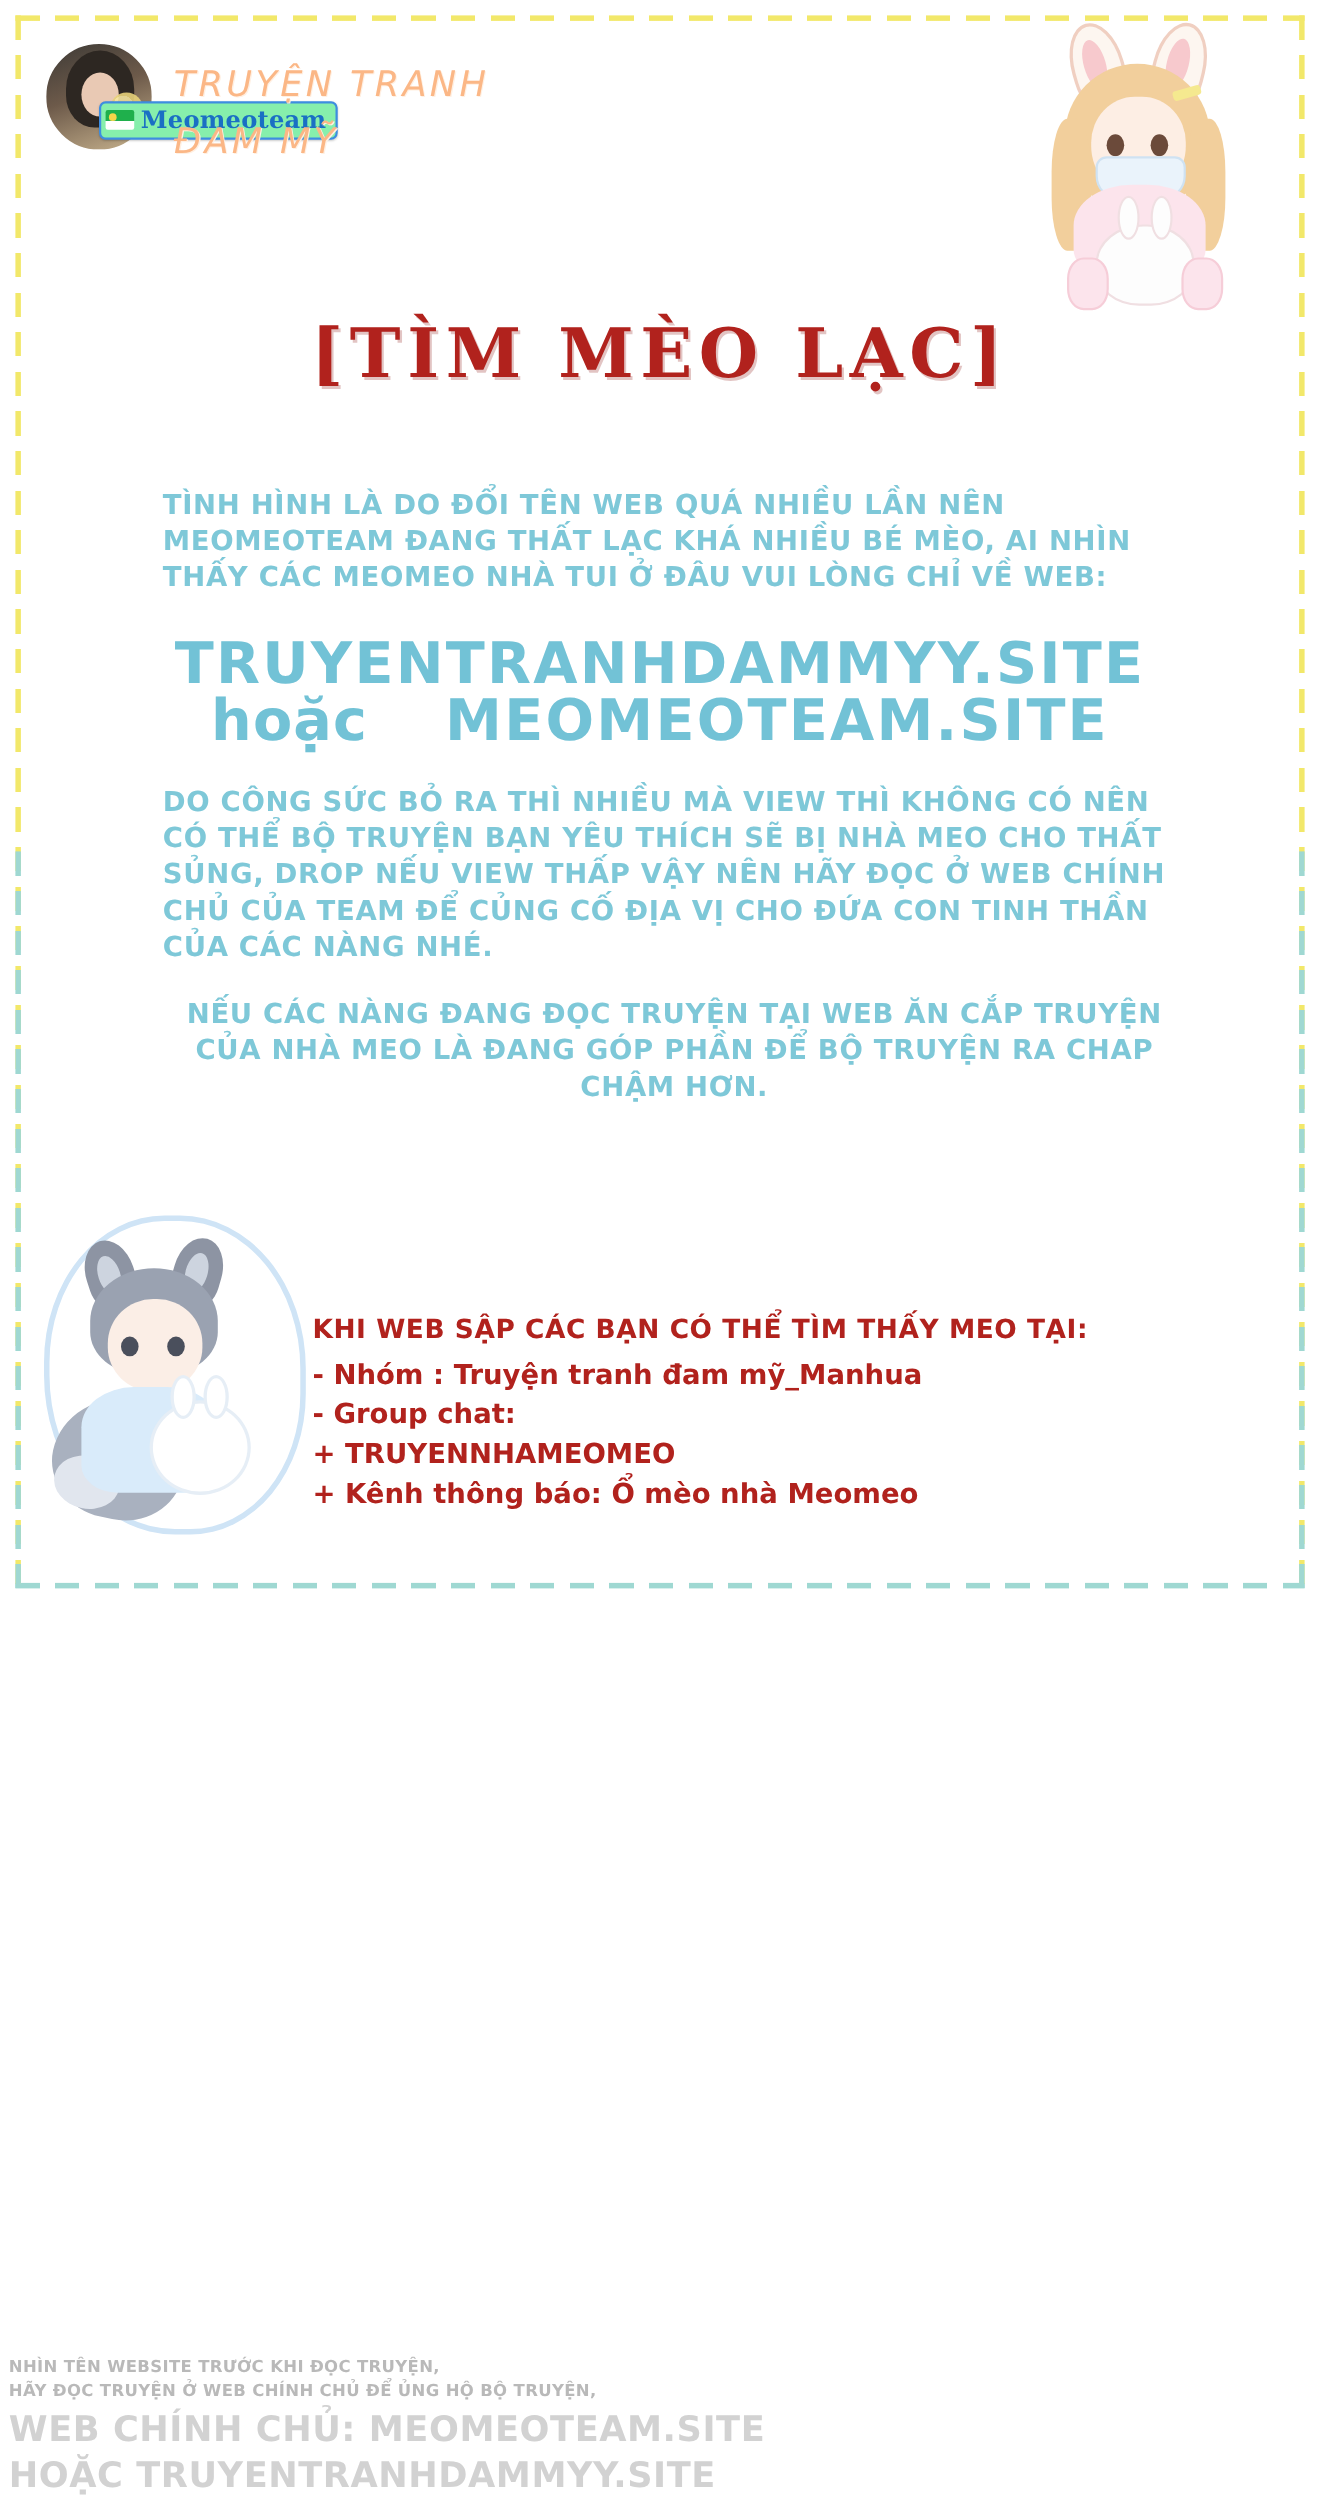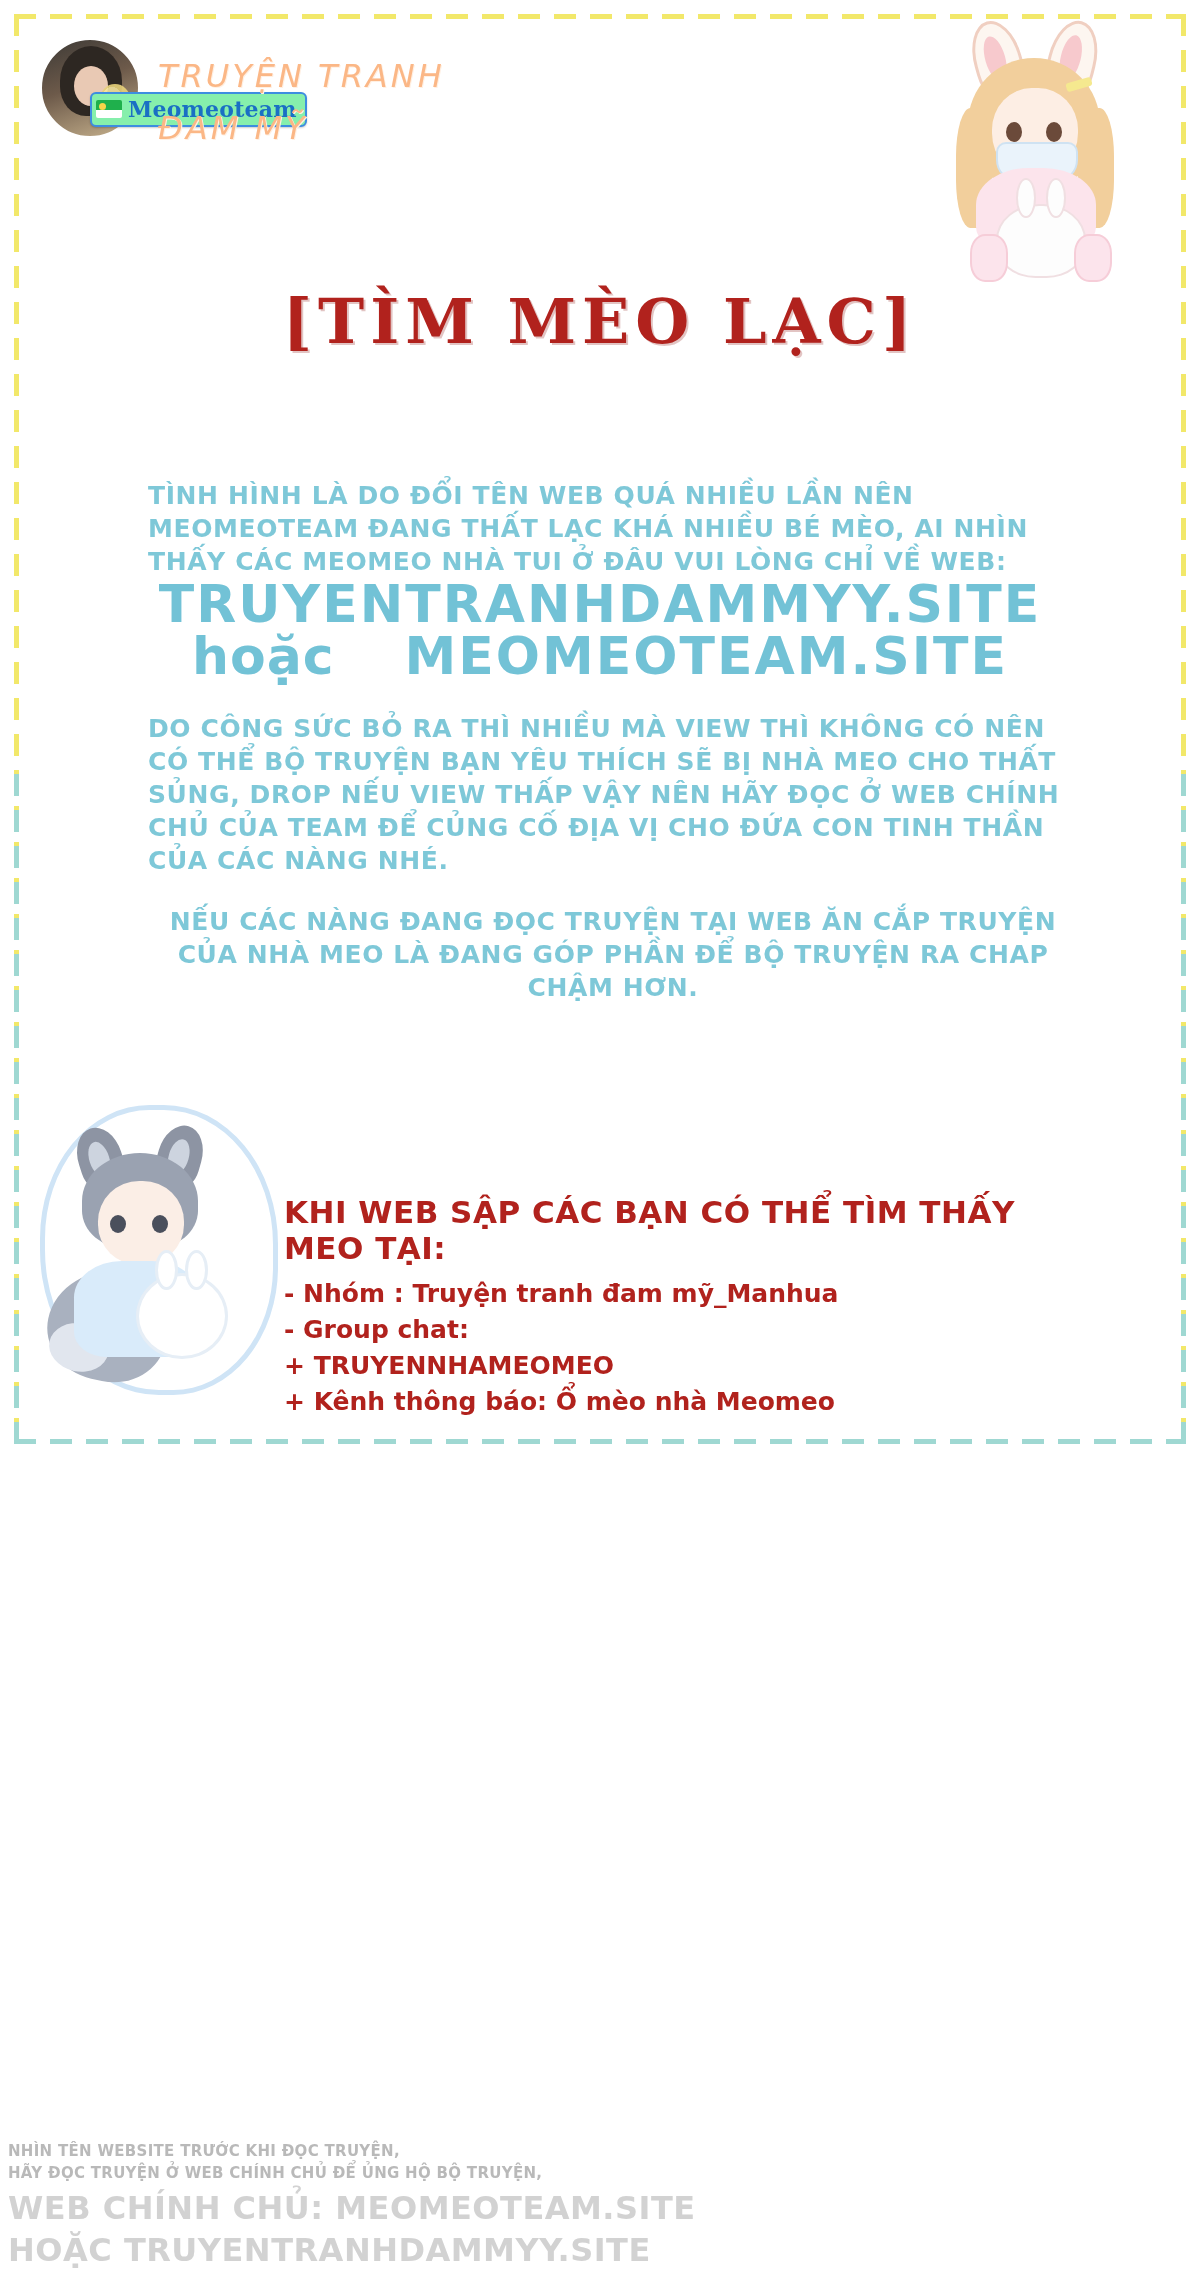--- a/index.html
+++ b/index.html
@@ -267,21 +267,21 @@
     position: absolute;
     font-family: "DejaVu Sans", sans-serif;
     font-weight: bold;
     font-size: 25px;
     line-height: 33px;
     color: #7ec8d8;
     text-shadow: 1px 1px 0 rgba(255,255,255,.9);
     letter-spacing: .6px;
     text-transform: uppercase;
   }
-  #p1 { left: 148px; top: 442px; width: 920px; margin-top: 37px; }
+  #p1 { left: 148px; top: 442px; width: 920px; }
   #p3 { left: 148px; top: 712px; width: 930px; }
   #p4 { left: 148px; top: 905px; width: 930px; text-align: center; }
 
   .site-block {
     position: absolute;
     left: 110px; top: 578px;
     width: 980px;
     text-align: center;
   }
   .site-line {
@@ -392,21 +392,21 @@
   
   .contact {
     position: absolute;
     left: 284px;
     top: 1194px;
     width: 780px;
   }
   .contact .headline {
     font-family: "DejaVu Sans", sans-serif;
     font-weight: bold;
-    font-size: 31px;
+    font-size: 24px;
     letter-spacing: .5px;
     color: #b1221d;
     margin-bottom: 10px;
     text-transform: uppercase;
   }
   .contact ul {
     list-style: none;
     margin: 0;
     padding: 0;
   }

